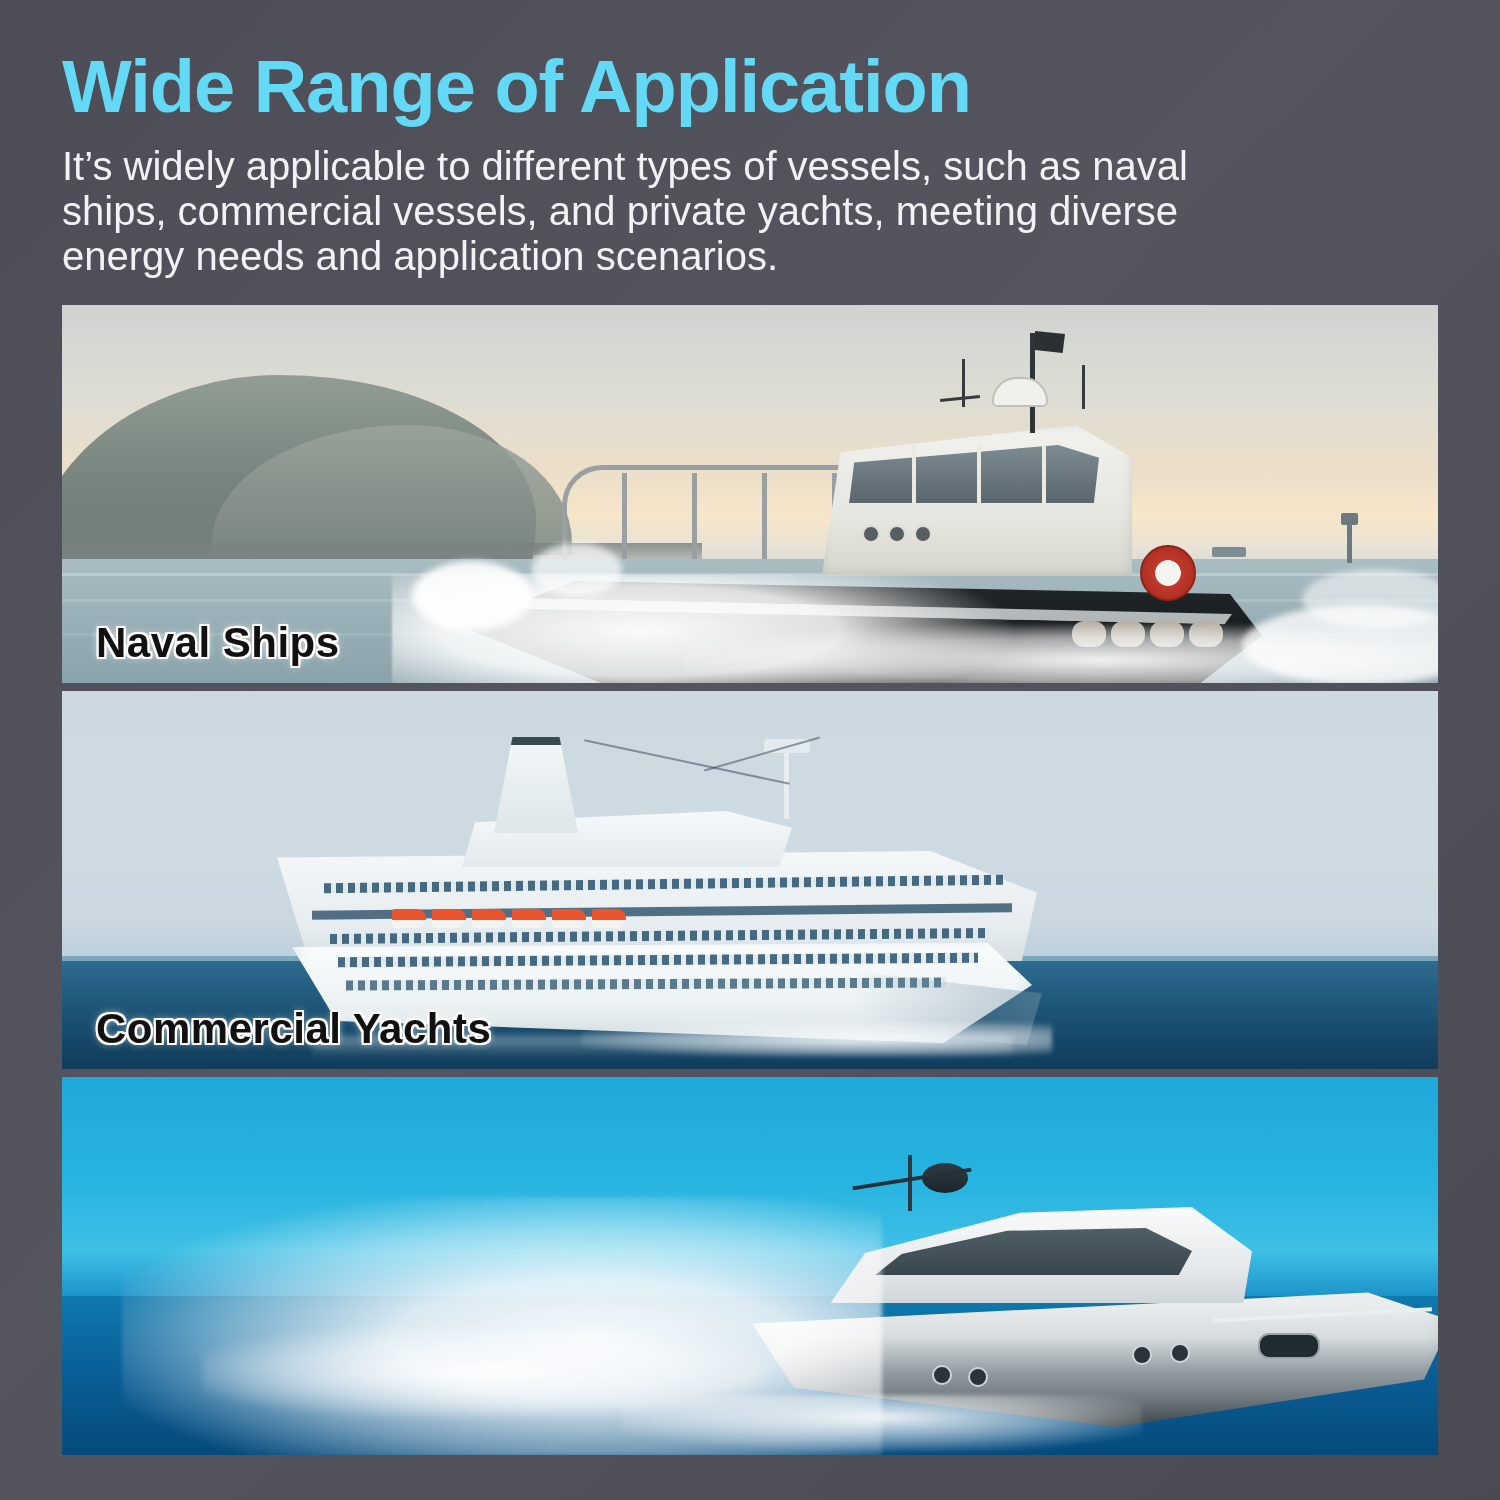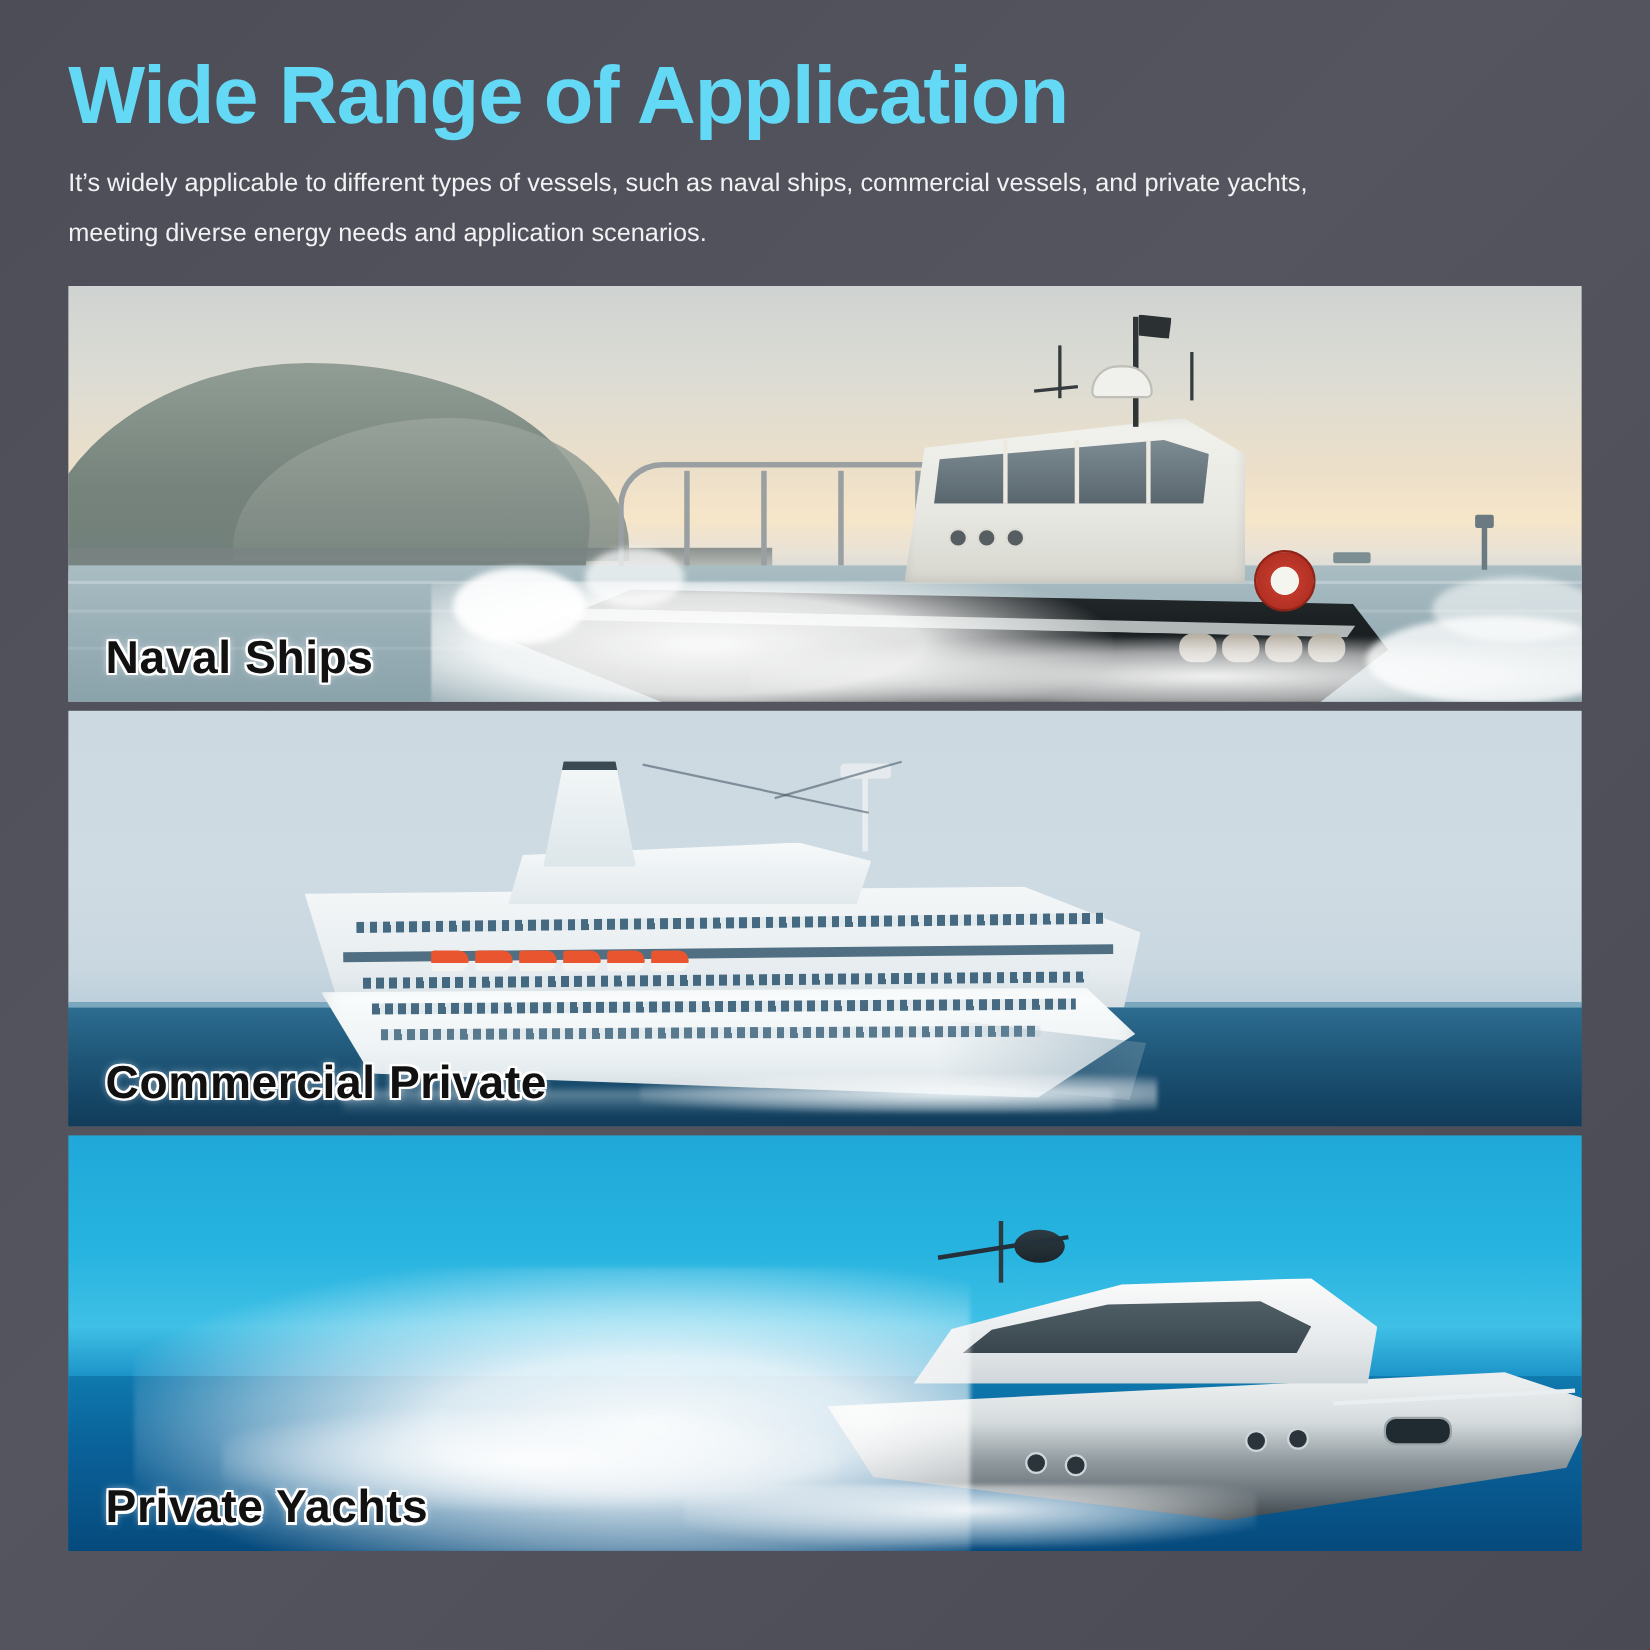--- a/index.html
+++ b/index.html
@@ -29,21 +29,21 @@
   .headline {
     margin: 0;
     font-size: 74px;
     line-height: 86px;
     font-weight: bold;
     color: #63d9f5;
     letter-spacing: -1px;
   }
   .subhead {
     margin: 14px 0 0 0;
-    font-size: 23px;
+    font-size: 40px;
     line-height: 45px;
     color: #f2f2f4;
     font-weight: normal;
     max-width: 1180px;
   }
 
   
   .panels {
     margin-top: 26px;
     padding: 0 62px;
@@ -481,21 +481,21 @@
           <div class="lifeboat"></div>
         <div class="lifeboat"></div>
           <div class="lifeboat"></div>
           <div class="lifeboat"></div>
       </div>
 
       <div class="bow-shadow"></div>
       <div class="bow-wash"></div>
       <div class="refl"></div>
 
-      <div class="caption">Commercial Private</div>
+      <div class="caption">Commercial Yachts</div>
     </div>
 
     <div class="panel">
       <div class="sky3"></div>
       <div class="sea3"></div>
 
       <div class="yacht-hull"></div>
       <div class="yacht-super"></div>
       <div class="yacht-glass"></div>
       <div class="yacht-mast"></div>
@@ -505,17 +505,16 @@
       <div class="yacht-window"></div>
       <div class="yacht-port" style="left:1070px;top:268px;"></div>
       <div class="yacht-port" style="left:1108px;top:266px;"></div>
       <div class="yacht-port" style="left:870px;top:288px;"></div>
       <div class="yacht-port" style="left:906px;top:290px;"></div>
 
       <div class="big-spray"></div>
       <div class="spray-tail"></div>
       <div class="yacht-wake"></div>
 
-      <div class="caption">Private Yachts</div>
     </div>
 
   </div>
 </div>
 
 </body></html>

